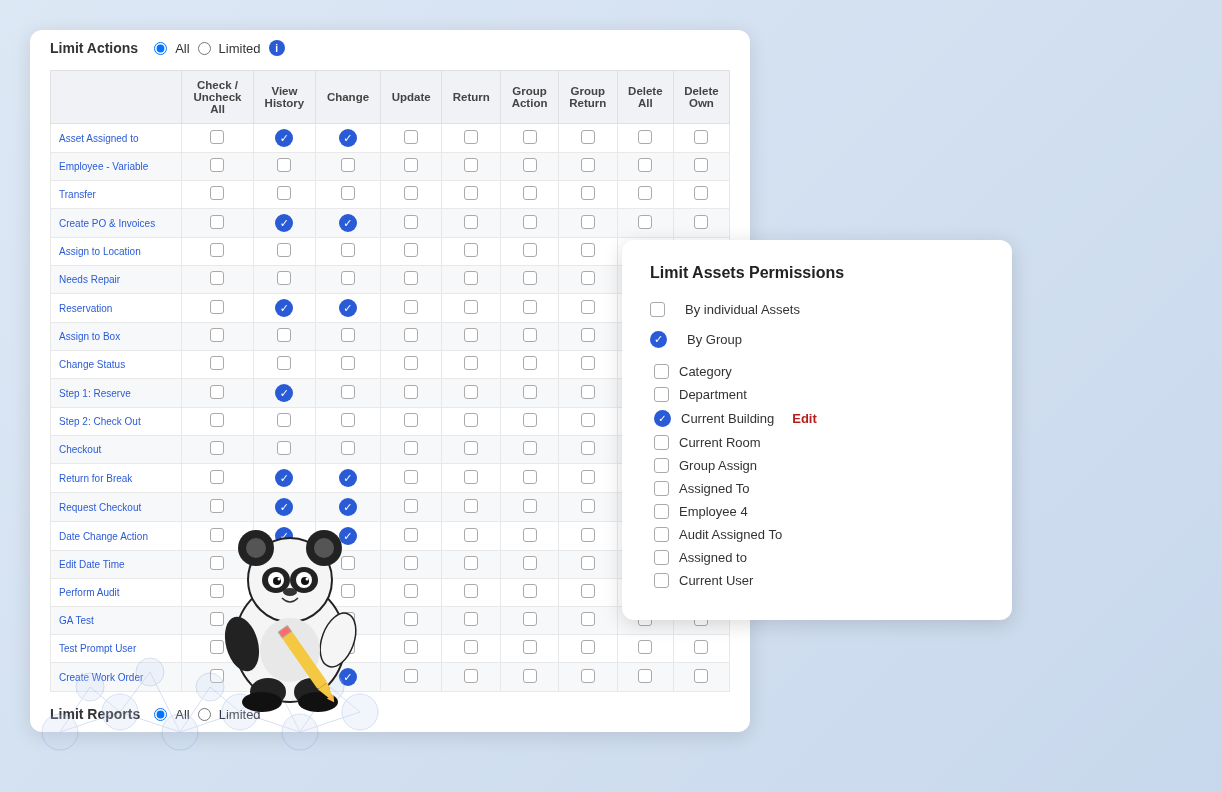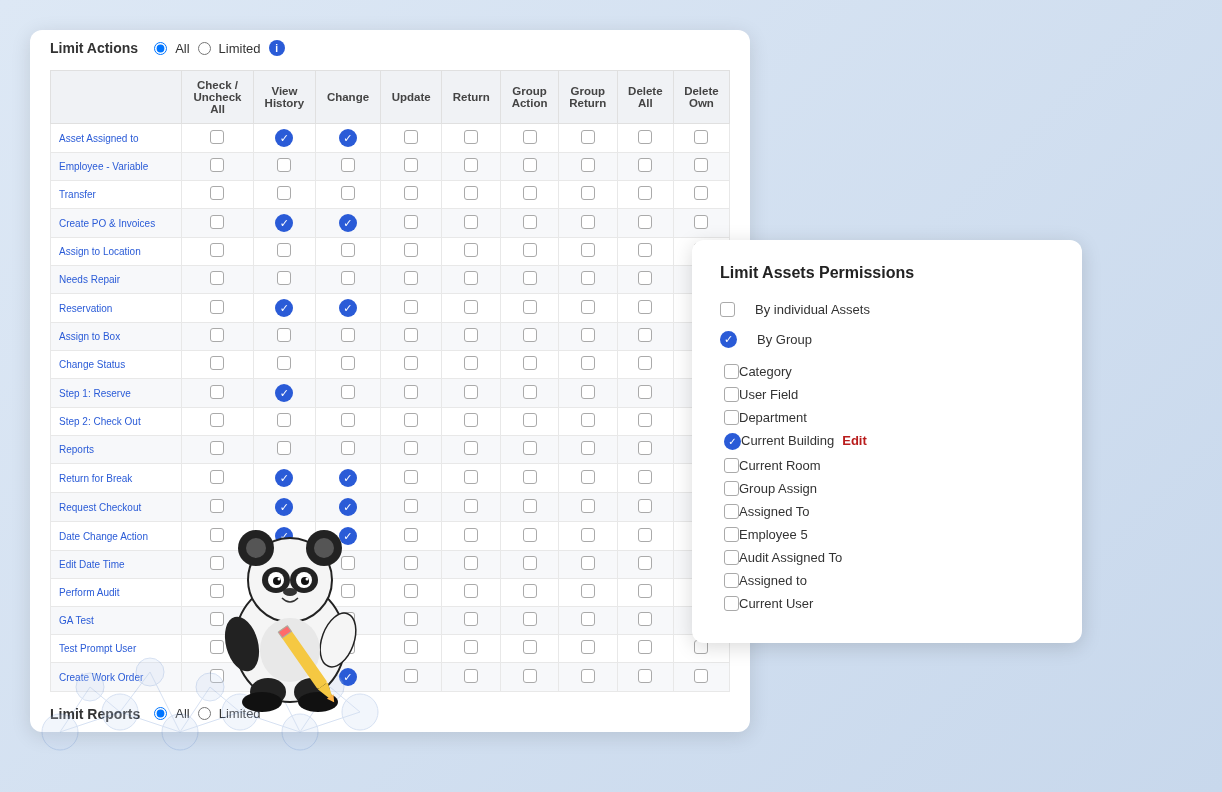--- a/index.html
+++ b/index.html
@@ -108,33 +108,33 @@
       border-radius: 50%;
       display: inline-flex;
       align-items: center;
       justify-content: center;
       color: white;
       font-size: 11px;
     }
 
     .limit-reports-footer {
       display: flex;
-      align-items: flex-start;
+      align-items: flex-end;
       gap: 14px;
       margin-top: 14px;
       font-weight: 600;
       font-size: 14px;
       color: #333;
     }
 
     
     .permissions-card {
       position: absolute;
       top: 240px;
-      left: 692px;
+      left: 622px;
       width: 390px;
       background: #fff;
       border-radius: 12px;
       box-shadow: 0 4px 20px rgba(0,0,0,0.15);
       padding: 24px 28px;
     }
 
     .permissions-title {
       font-size: 16px;
       font-weight: 700;
@@ -161,21 +161,22 @@
       height: 17px;
     }
 
     .checkboxes-list {
       margin-top: 16px;
       padding-left: 4px;
     }
 
     .checkbox-row {
       display: flex;
-      align-items: flex-start;
+      align-items: center;
+      gap: 10px;
       margin-bottom: 8px;
       font-size: 13px;
       color: #333;
     }
 
     .checkbox-row .cb-empty {
       width: 15px;
       height: 15px;
     }
 
@@ -394,21 +395,21 @@
             <td><span class="cb-empty"></span></td>
             <td><span class="cb-empty"></span></td>
             <td><span class="cb-empty"></span></td>
             <td><span class="cb-empty"></span></td>
             <td><span class="cb-empty"></span></td>
             <td><span class="cb-empty"></span></td>
             <td><span class="cb-empty"></span></td>
             <td><span class="cb-empty"></span></td>
           </tr>
           <tr>
-            <td>Reports</td>
+            <td>Checkout</td>
             <td><span class="cb-empty"></span></td>
             <td><span class="cb-empty"></span></td>
             <td><span class="cb-empty"></span></td>
             <td><span class="cb-empty"></span></td>
             <td><span class="cb-empty"></span></td>
             <td><span class="cb-empty"></span></td>
             <td><span class="cb-empty"></span></td>
             <td><span class="cb-empty"></span></td>
             <td><span class="cb-empty"></span></td>
           </tr>
@@ -536,24 +537,20 @@
     <span>By Group</span>
   </div>
 
   <div class="checkboxes-list" id="perm-checkboxes">
   <div class="checkbox-row">
         <span class="cb-empty"></span>
         <span>Category</span>
       </div>
       <div class="checkbox-row">
         <span class="cb-empty"></span>
-        <span>User Field</span>
-      </div>
-      <div class="checkbox-row">
-        <span class="cb-empty"></span>
         <span>Department</span>
       </div>
       <div class="checkbox-row">
         <span class="cb-checked">✓</span>
         <span>Current Building</span>
         <span class="edit-link">Edit</span>
       </div>
       <div class="checkbox-row">
         <span class="cb-empty"></span>
         <span>Current Room</span>
@@ -561,21 +558,21 @@
       <div class="checkbox-row">
         <span class="cb-empty"></span>
         <span>Group Assign</span>
       </div>
       <div class="checkbox-row">
         <span class="cb-empty"></span>
         <span>Assigned To</span>
       </div>
       <div class="checkbox-row">
         <span class="cb-empty"></span>
-        <span>Employee 5</span>
+        <span>Employee 4</span>
       </div>
       <div class="checkbox-row">
         <span class="cb-empty"></span>
         <span>Audit Assigned To</span>
       </div>
       <div class="checkbox-row">
         <span class="cb-empty"></span>
         <span>Assigned to</span>
       </div>
       <div class="checkbox-row">

